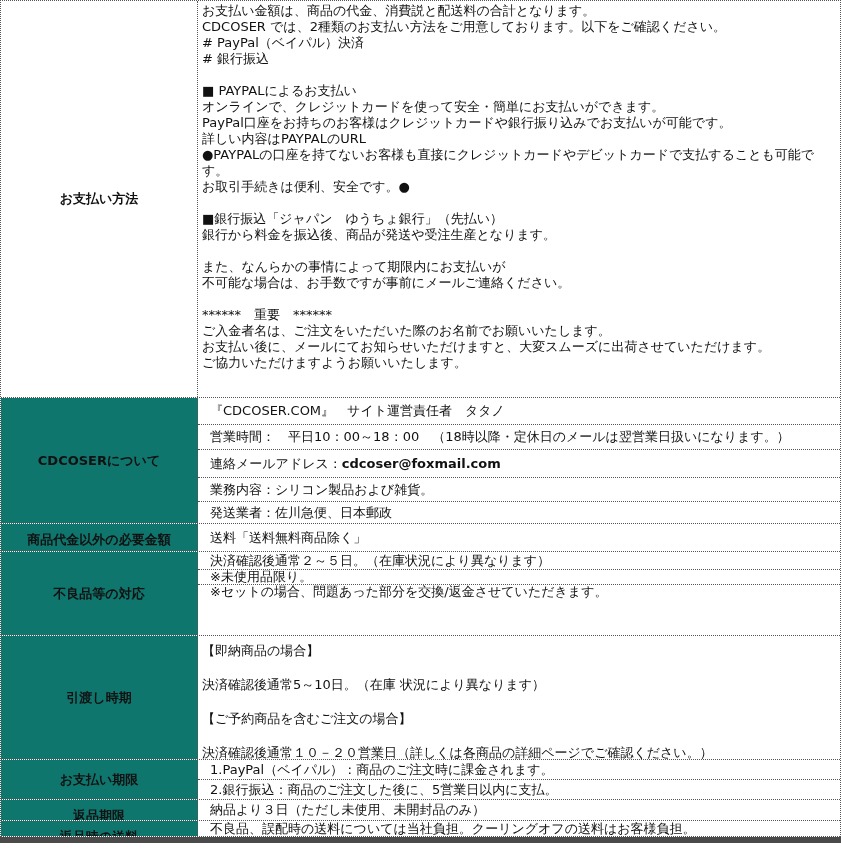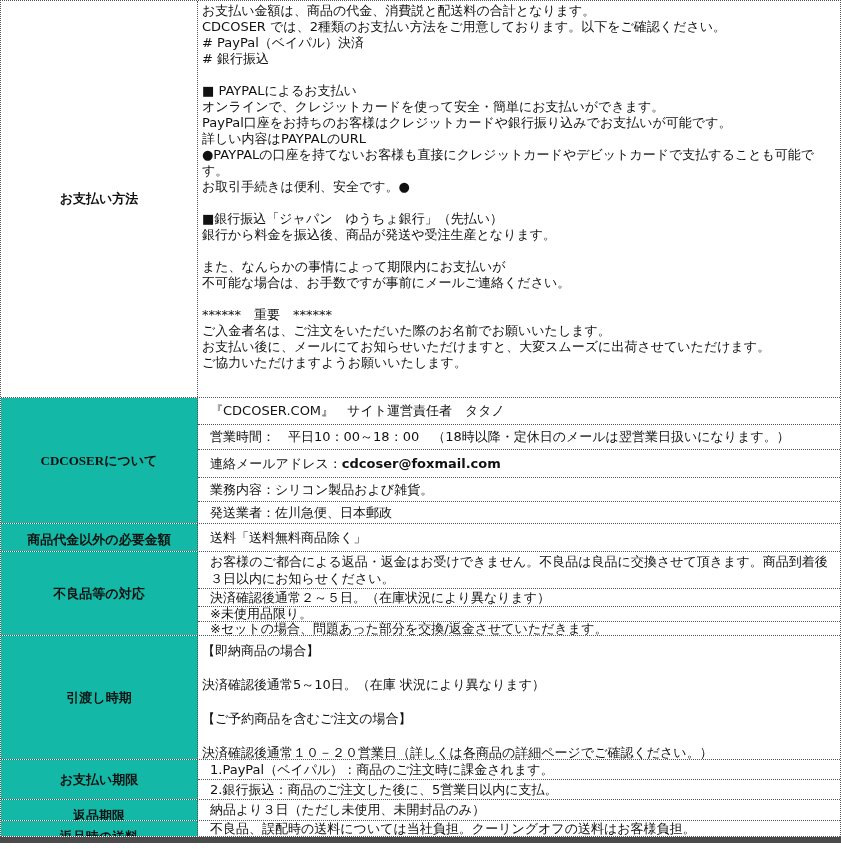--- a/index.html
+++ b/index.html
@@ -1,20 +1,20 @@
 <!DOCTYPE html>
 <html><head>
 <meta charset="utf-8">
 <style>
   html,body{margin:0;padding:0;background:#ffffff;}
   body{font-family:"DejaVu Sans","Liberation Sans",sans-serif;font-size:13px;color:#111111;}
   .table{width:841px;box-sizing:border-box;border-left:1px dotted #555;border-right:1px dotted #555;border-top:1px dotted #555;}
   .row{display:flex;box-sizing:border-box;border-bottom:1px dotted #555;overflow:hidden;}
   .label{flex:0 0 197px;width:197px;box-sizing:border-box;border-right:1px dotted #555;display:flex;align-items:center;justify-content:center;text-align:center;font-weight:bold;padding:16px 4px;}
-  .label.tinted{background:#14b8a6;font-family:Liberation Serif, serif;}
+  .label.tinted{background:#0f766e;}
   .content{flex:1;min-width:0;box-sizing:border-box;}
   .pad{padding:2px 4px 0 4px;}
   .line{line-height:16px;min-height:16px;white-space:normal;word-break:break-all;}
   .line.tall{line-height:17px;min-height:17px;}
   .subcell{box-sizing:border-box;border-bottom:1px dotted #555;padding:1px 12px;display:flex;align-items:center;line-height:16px;}
   .subcell.top{align-items:flex-start;display:block;line-height:17px;}
   .subcell:last-child{border-bottom:none;}
   .bold{font-weight:bold;}
   .bottom-bar{width:841px;height:6px;background:#4a4a4a;}
 </style>
@@ -87,21 +87,20 @@
       </div>
     </div>
   </div>
 
 
   <div class="row" style="height:84px">
     <div class="label tinted">
       <span>不良品等の対応</span>
     </div>
     <div class="content">
-      <div class="subcell top" style="height:37px">お客様のご都合による返品・返金はお受けできません。不良品は良品に交換させて頂きます。商品到着後３日以内にお知らせください。</div>
       <div class="subcell" style="height:18px">
         <span>決済確認後通常２～５日。（在庫状況により異なります）</span>
       </div>
       <div class="subcell" style="height:15px">
         <span>※未使用品限り。</span>
       </div>
       <div class="subcell" style="height:14px">
         <span>※セットの場合、問題あった部分を交換/返金させていただきます。</span>
       </div>
     </div>

